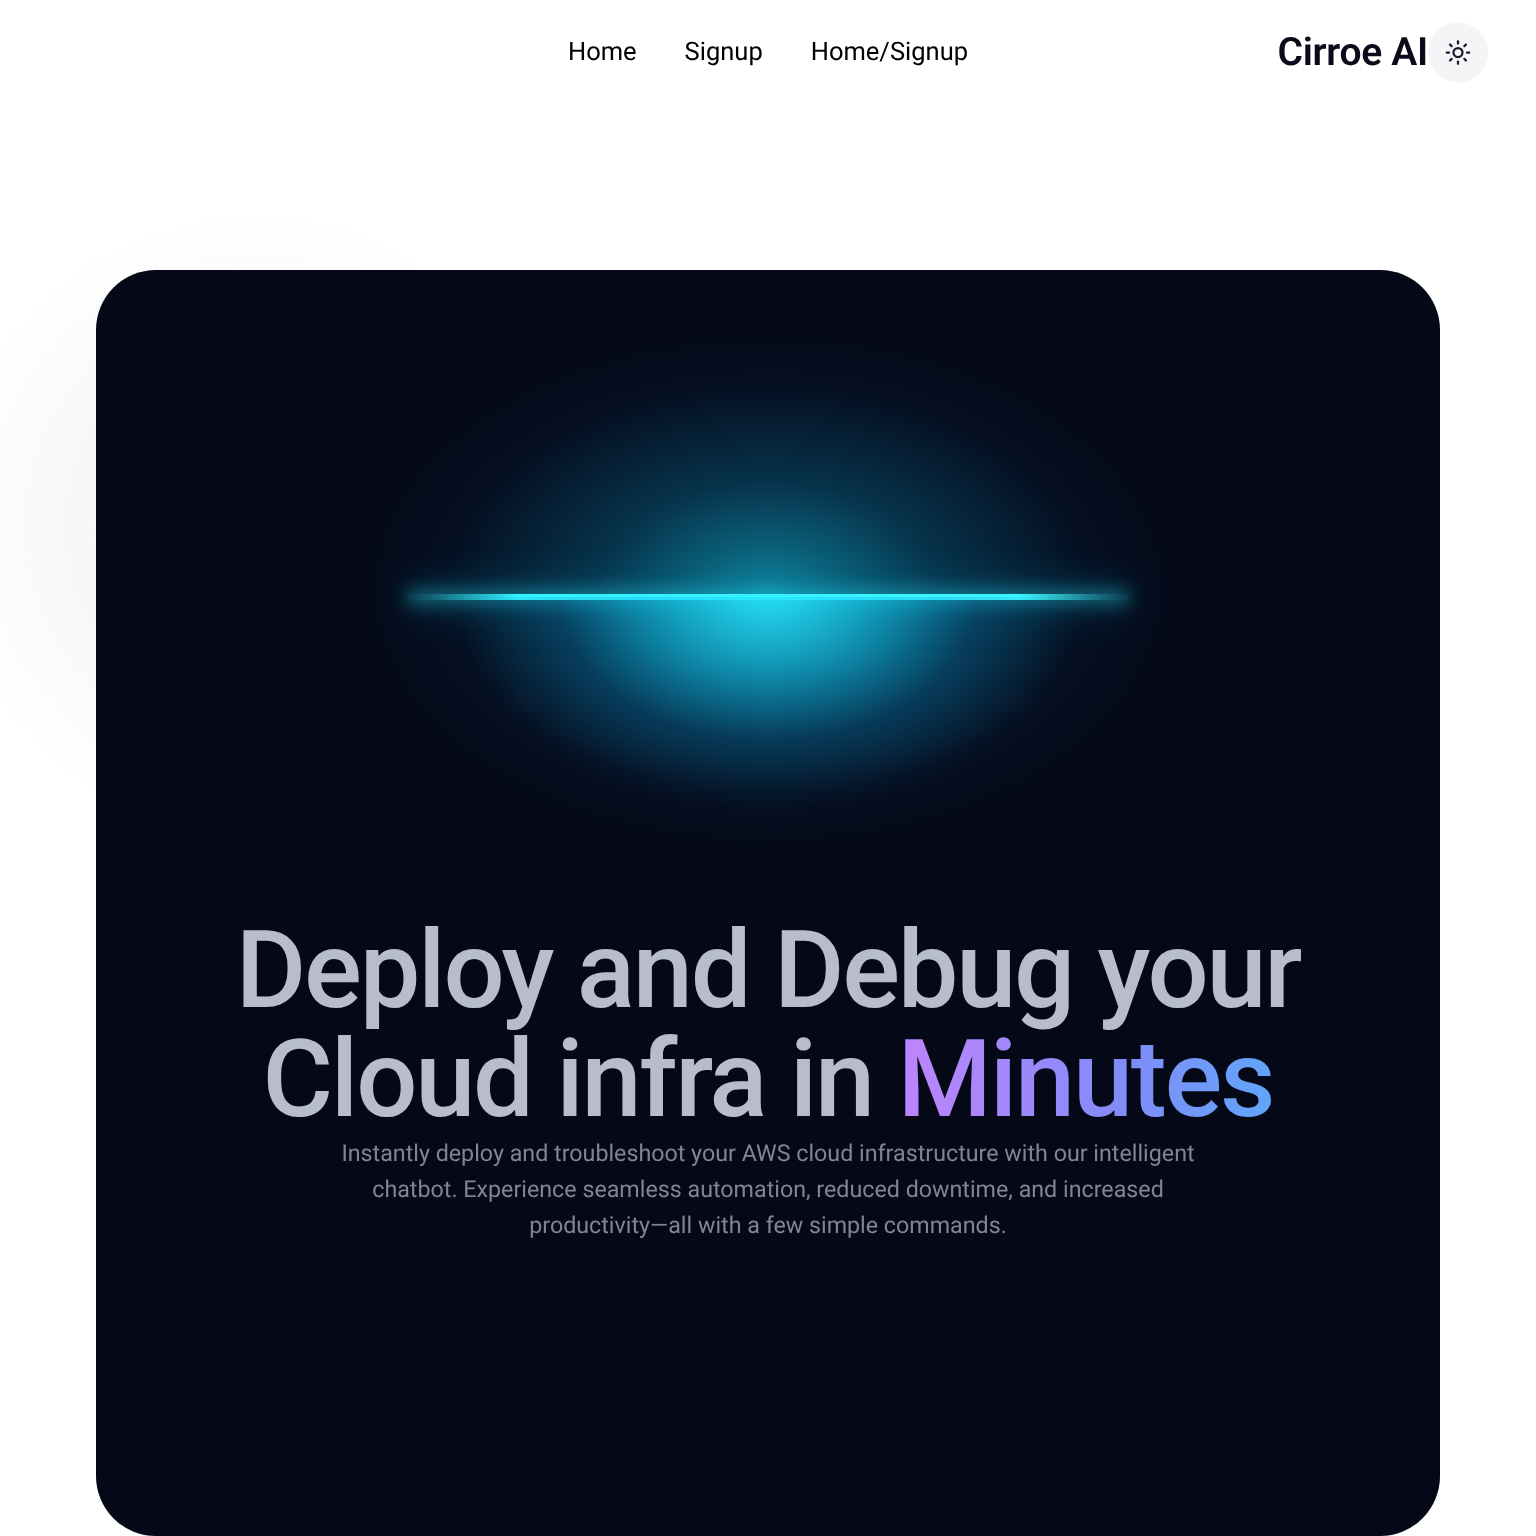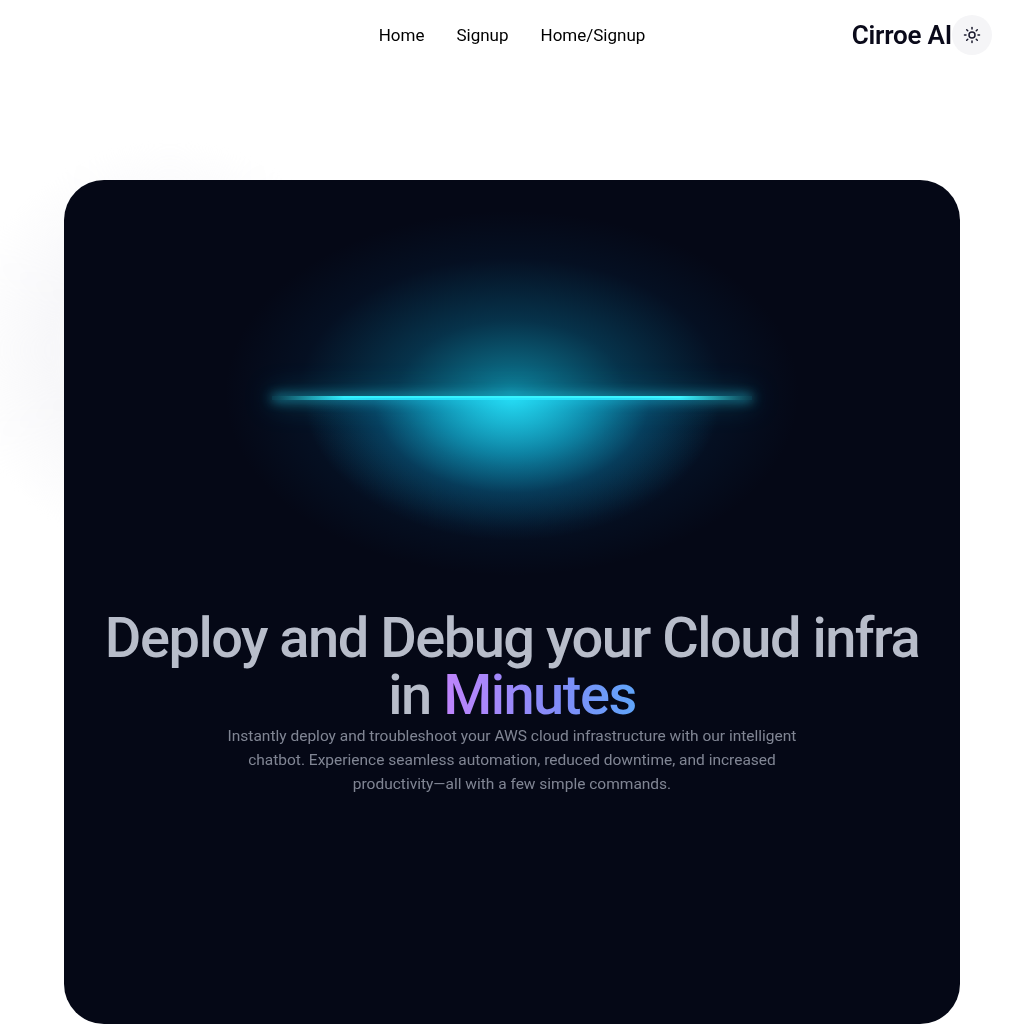--- a/index.html
+++ b/index.html
@@ -132,21 +132,21 @@
     .hero-text {
       position: absolute;
       top: 430px;
       left: 0;
       width: 100%;
       text-align: center;
       padding: 0 40px;
     }
 
     h1.headline {
-      font-size: 56px;
+      font-size: 72px;
       font-weight: 500;
       line-height: 1.02;
       letter-spacing: -1.5px;
       color: rgba(200,205,218,0.92);
     }
 
     .headline .gradient-word {
       background: linear-gradient(90deg, #c084fc 0%, #818cf8 60%, #60a5fa 100%);
       -webkit-background-clip: text;
       background-clip: text;

